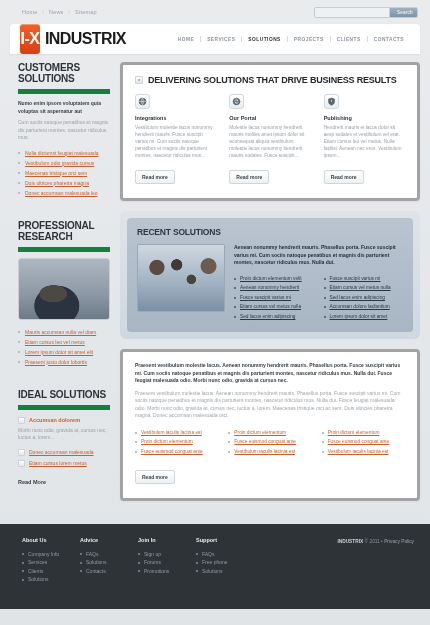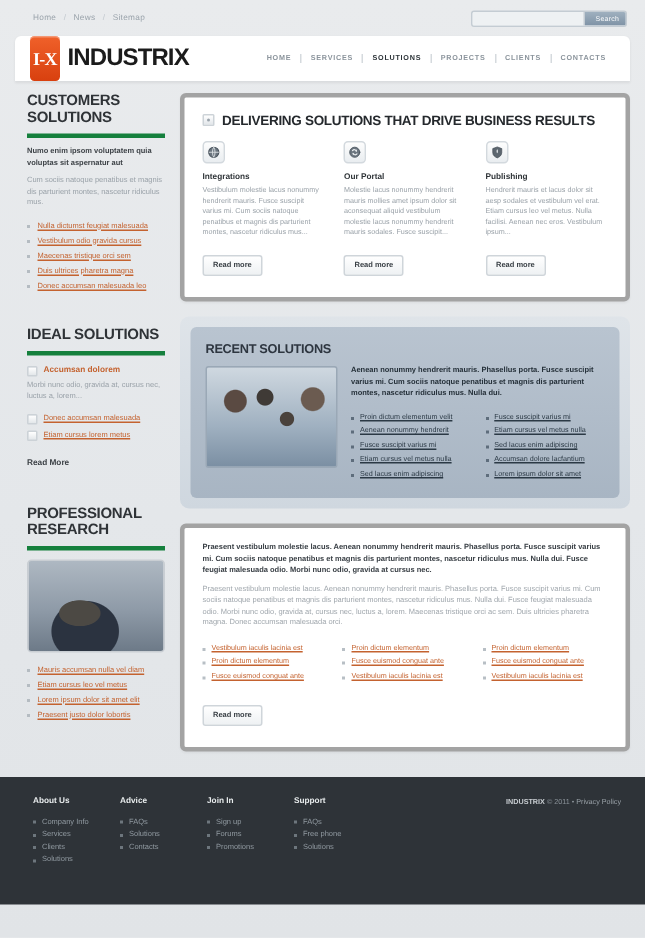--- a/index.html
+++ b/index.html
@@ -47,23 +47,23 @@
     margin: 0 10px; background: #fff;
     border-radius: 4px 4px 0 0;
     height: 30px; display: flex; align-items: center;
     padding: 0 14px 0 10px;
     box-shadow: 0 1px 2px rgba(0,0,0,.07);
   }
   .logo { display: flex; align-items: center; gap: 5px; }
   .logo-mark {
     width: 20px; height: 30px; border-radius: 3px;
     background: linear-gradient(180deg,#f0612a 0%,#d8400f 100%);
-    color: #fff; font-size: 12px; font-weight: bold;
+    color: #fff; font-size: 16px; font-weight: bold;
     display: flex; align-items: center; justify-content: center;
-    letter-spacing: -.5px; font-family: Liberation Serif, serif;
+    letter-spacing: -.5px; font-family: Liberation Sans, sans-serif;
     box-shadow: inset 0 1px 0 rgba(255,255,255,.35);
   }
   .logo-text {
     font-size: 16px; font-weight: bold; color: #1b1b1b;
     letter-spacing: -.6px;
   }
   .mainnav { margin-left: auto; display: flex; align-items: center; gap: 4px; }
   .mainnav a {
     font-size: 4.8px; color: #8b949c; text-decoration: none;
     letter-spacing: .5px; font-weight: bold; padding: 0 2px;
@@ -74,21 +74,21 @@
   
   .page { display: flex; gap: 0; padding: 0 10px; margin-top: 8px; }
   .sidebar { width: 100px; flex: none; padding-left: 8px; }
   .content { flex: 1; padding-left: 10px; }
 
   
   .side-block { margin-bottom: 22px; }
   .side-title {
     font-size: 10px; font-weight: bold; color: #2f3337;
     line-height: 11px; letter-spacing: -.2px; text-transform: uppercase;
-    padding-bottom: 5px; border-bottom: 3px solid #15803d;
+    padding-bottom: 5px; border-bottom: 5px solid #15803d;
     margin-bottom: 6px;
   }
   .side-lead {
     font-size: 5px; font-weight: bold; color: #3d4247;
     line-height: 7.5px; margin-bottom: 4px;
   }
   .side-text {
     font-size: 5px; color: #9aa2a9; line-height: 7.5px; margin-bottom: 6px;
   }
   .side-links { list-style: none; }
@@ -314,46 +314,46 @@
       <ul class="side-links">
         <li><a>Nulla dictumst feugiat malesuada</a></li>
         <li><a>Vestibulum odio gravida cursus</a></li>
         <li><a>Maecenas tristique orci sem</a></li>
         <li><a>Duis ultrices pharetra magna</a></li>
         <li><a>Donec accumsan malesuada leo</a></li>
       </ul>
     </div>
 
     <div class="side-block">
-      <div class="side-title">IDEAL SOLUTIONS</div>
-      <div class="ideal-item">
-        <span class="sq-bullet"></span>
-        <span class="ideal-head">Accumsan dolorem</span>
-      </div>
-      <div class="side-text">Morbi nunc odio, gravida at, cursus nec, luctus a, lorem...</div>
-      <div class="ideal-item">
-        <span class="sq-bullet"></span>
-        <a class="ideal-link">Donec accumsan malesuada</a>
-      </div>
-      <div class="ideal-item">
-        <span class="sq-bullet"></span>
-        <a class="ideal-link">Etiam cursus lorem metus</a>
-      </div>
-      <a class="read-more-text">Read More</a>
-    </div>
-
-    <div class="side-block">
       <div class="side-title">PROFESSIONAL RESEARCH</div>
       <div class="photo"></div>
       <ul class="side-links">
         <li><a>Mauris accumsan nulla vel diam</a></li>
         <li><a>Etiam cursus leo vel metus</a></li>
         <li><a>Lorem ipsum dolor sit amet elit</a></li>
         <li><a>Praesent justo dolor lobortis</a></li>
       </ul>
+    </div>
+
+    <div class="side-block">
+      <div class="side-title">IDEAL SOLUTIONS</div>
+      <div class="ideal-item">
+        <span class="sq-bullet"></span>
+        <span class="ideal-head">Accumsan dolorem</span>
+      </div>
+      <div class="side-text">Morbi nunc odio, gravida at, cursus nec, luctus a, lorem...</div>
+      <div class="ideal-item">
+        <span class="sq-bullet"></span>
+        <a class="ideal-link">Donec accumsan malesuada</a>
+      </div>
+      <div class="ideal-item">
+        <span class="sq-bullet"></span>
+        <a class="ideal-link">Etiam cursus lorem metus</a>
+      </div>
+      <a class="read-more-text">Read More</a>
     </div>
 
   </div>
 
   <div class="content">
 
     <div class="panel">
       <div class="panel-head">
         <span class="head-sq"></span>
         <span class="panel-title">DELIVERING SOLUTIONS THAT DRIVE BUSINESS RESULTS</span>

